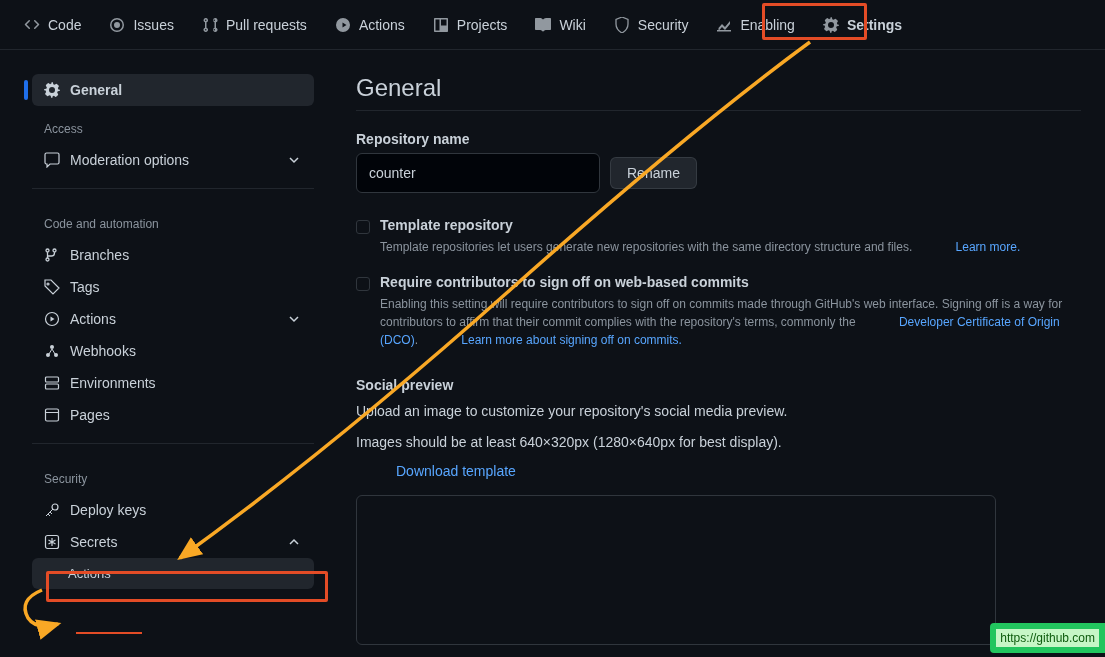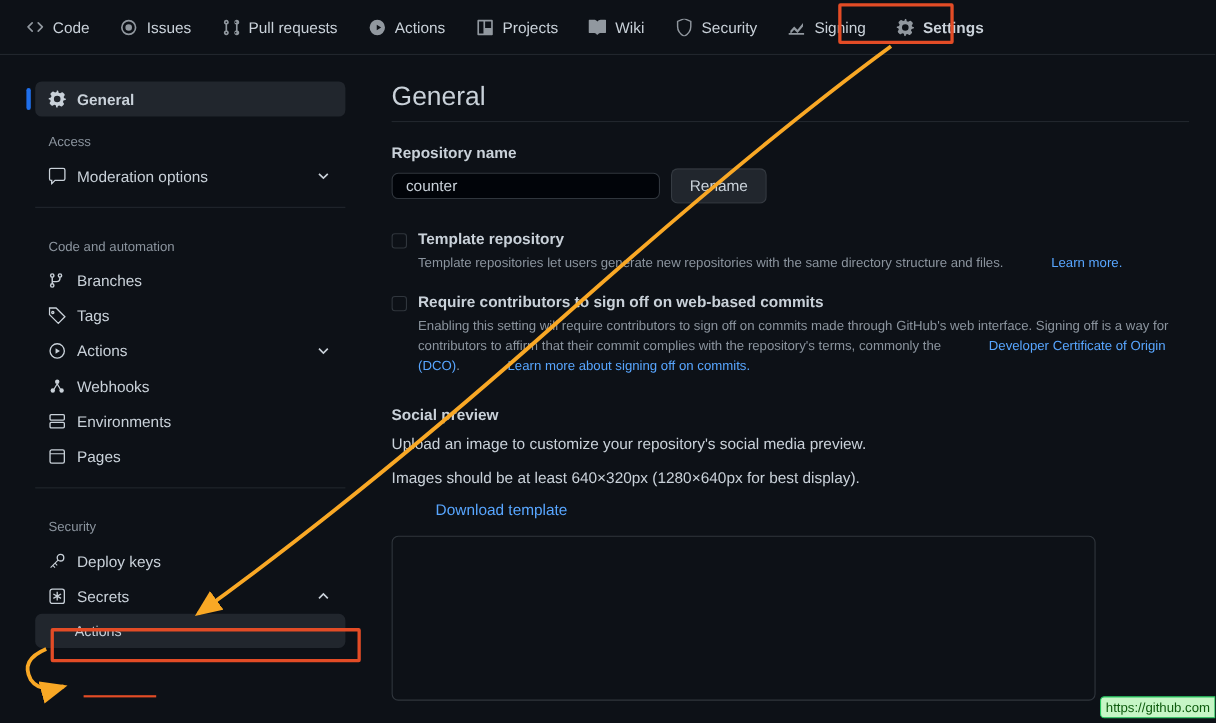--- a/index.html
+++ b/index.html
@@ -108,21 +108,21 @@
   }
   .row { display: flex; align-items: center; gap: 10px; margin-bottom: 24px; }
   input[type="text"] {
     background: #010409;
     border: 1px solid #30363d;
     color: #c9d1d9;
     border-radius: 6px;
     padding: 6px 12px;
     width: 244px;
     font-size: 14px;
-    height: 24px;
+    height: 40px;
   }
   .btn {
     background: #21262d;
     border: 1px solid rgba(240,246,252,.1);
     color: #c9d1d9;
     border-radius: 6px;
     padding: 6px 16px;
     font-size: 14px;
     font-weight: 500;
     cursor: pointer;
@@ -167,21 +167,21 @@
   #annot-settings { left:762px; top:3px; width:105px; height:37px; }
   #annot-secrets  { left:46px; top:571px; width:282px; height:31px; }
   .underline-annot{
     position:absolute; left:76px; top:632px; width:66px; height:2px; background:#e34c26; pointer-events:none;
   }
   svg.arrows{ position:absolute; inset:0; pointer-events:none; }
   
   .status-pill{
     position:absolute; right:0; bottom:4px;
     background:#c6f6c6; color:#0d5b0d;
-    border:1px solid #22c55e; border-radius:4px 0 0 4px;
+    border:6px solid #22c55e; border-radius:4px 0 0 4px;
     font-size:12px; padding:2px 4px;
   }
 
   .ic{ display:inline-flex; width:16px; height:16px; }
   .ic svg{ width:16px; height:16px; fill:currentColor; }
 </style>
 </head>
 <body>
 
 <div class="tabbar">
@@ -240,21 +240,21 @@
         </svg>
       </span>
     <span>Security</span>
   </div>
   <div class="tab">
     <span class="ic">
         <svg viewBox="0 0 16 16">
           <path d="M1 13h14v1.5H1V13zm1.5-2L6 7l3 3 5-6v3l-5 6-3-3-3.5 4v-3z"></path>
         </svg>
       </span>
-    <span>Signing</span>
+    <span>Enabling</span>
   </div>
   <div class="tab active">
     <span class="ic">
         <svg viewBox="0 0 16 16">
           <path d="M8 0a1 1 0 01.98.804l.3 1.497a5.5 5.5 0 011.34.556l1.27-.847a1 1 0 011.262.124l1.414 1.414a1 1 0 01.124 1.262l-.847 1.27c.24.424.428.874.556 1.34l1.497.3A1 1 0 0116 8a1 1 0 01-.804.98l-1.497.3a5.5 5.5 0 01-.556 1.34l.847 1.27a1 1 0 01-.124 1.262l-1.414 1.414a1 1 0 01-1.262.124l-1.27-.847a5.5 5.5 0 01-1.34.556l-.3 1.497A1 1 0 018 16a1 1 0 01-.98-.804l-.3-1.497a5.5 5.5 0 01-1.34-.556l-1.27.847a1 1 0 01-1.262-.124L1.434 12.45a1 1 0 01-.124-1.262l.847-1.27a5.5 5.5 0 01-.556-1.34l-1.497-.3A1 1 0 010 8a1 1 0 01.804-.98l1.497-.3c.128-.466.316-.916.556-1.34l-.847-1.27a1 1 0 01.124-1.262L3.548 1.434a1 1 0 011.262-.124l1.27.847c.424-.24.874-.428 1.34-.556l.3-1.497A1 1 0 018 0zm0 5a3 3 0 100 6 3 3 0 000-6z"></path>
         </svg>
       </span>
     <span>Settings</span>
   </div>
 </div>

